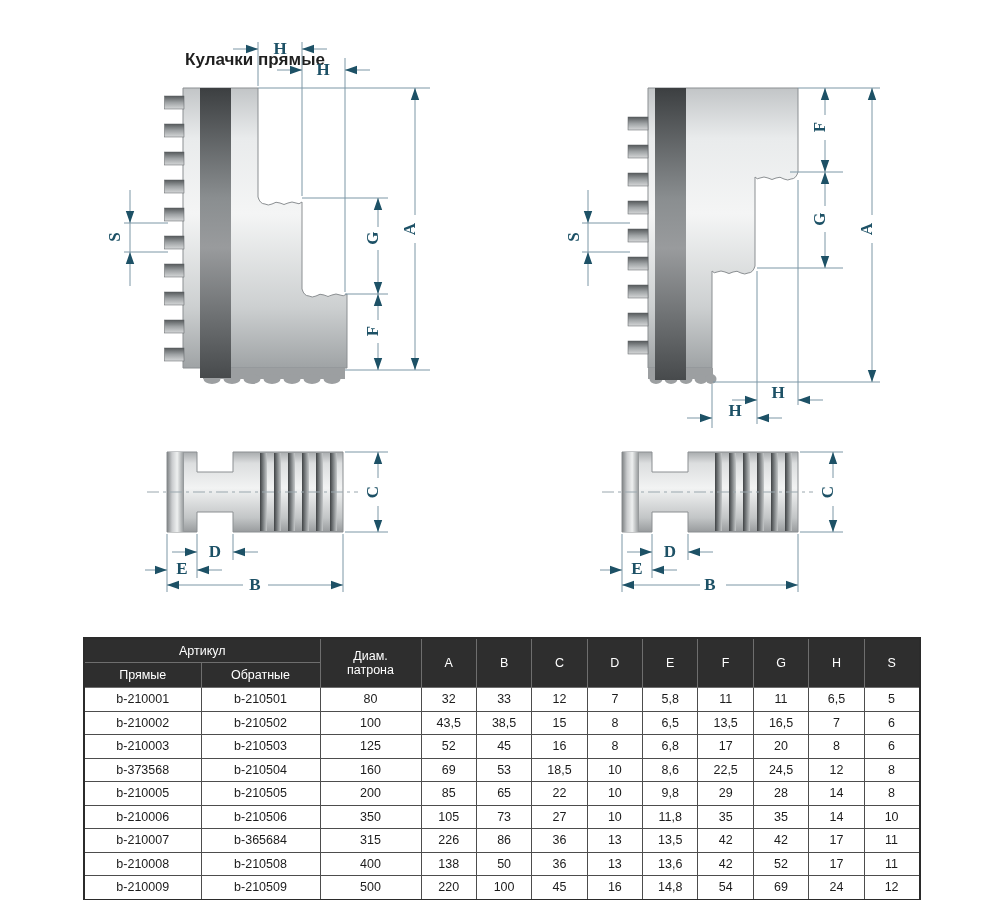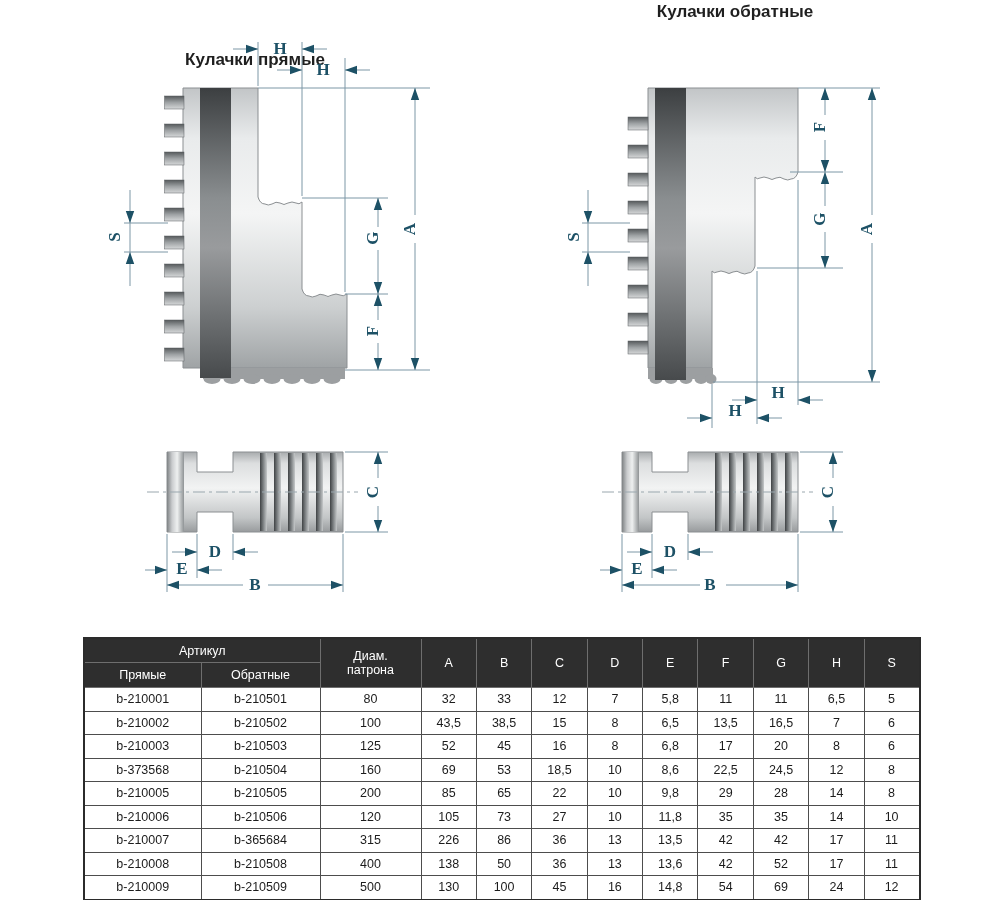--- a/index.html
+++ b/index.html
@@ -26,21 +26,20 @@
   .spec-table thead tr:last-child th{height:24px;}
   .spec-table tbody td{height:22.5px;background:#fff;}
   .diam-cell{white-space:pre-line;line-height:1.15;margin-top:44px;}
 </style>
 </head>
 <body>
 
 <div class="canvas">
 
   <div class="title" id="title-left">Кулачки прямые</div>
-  <div class="title" id="title-right">Кулачки обратные</div>
 
   <svg width="1000" height="632" viewBox="0 0 1000 632">
     <defs>
       <linearGradient id="gMetalV" x1="0" y1="0" x2="0" y2="1">
         <stop offset="0" stop-color="#c2c5c7"></stop>
           <stop offset="0.18" stop-color="#e9ebec"></stop>
         <stop offset="0.45" stop-color="#f4f5f5"></stop>
           <stop offset="0.78" stop-color="#cdd0d1"></stop>
         <stop offset="1" stop-color="#9fa3a5"></stop>
       </linearGradient>
@@ -343,21 +342,21 @@
           <td>10</td>
           <td>9,8</td>
           <td>29</td>
           <td>28</td>
           <td>14</td>
           <td>8</td>
         </tr>
         <tr>
           <td>b-210006</td>
           <td>b-210506</td>
-          <td>120</td>
+          <td>350</td>
           <td>105</td>
           <td>73</td>
           <td>27</td>
           <td>10</td>
           <td>11,8</td>
           <td>35</td>
           <td>35</td>
           <td>14</td>
           <td>10</td>
         </tr>
@@ -386,21 +385,21 @@
           <td>13,6</td>
           <td>42</td>
           <td>52</td>
           <td>17</td>
           <td>11</td>
         </tr>
         <tr>
           <td>b-210009</td>
           <td>b-210509</td>
           <td>500</td>
-          <td>130</td>
+          <td>220</td>
           <td>100</td>
           <td>45</td>
           <td>16</td>
           <td>14,8</td>
           <td>54</td>
           <td>69</td>
           <td>24</td>
           <td>12</td>
         </tr>
       </tbody>

